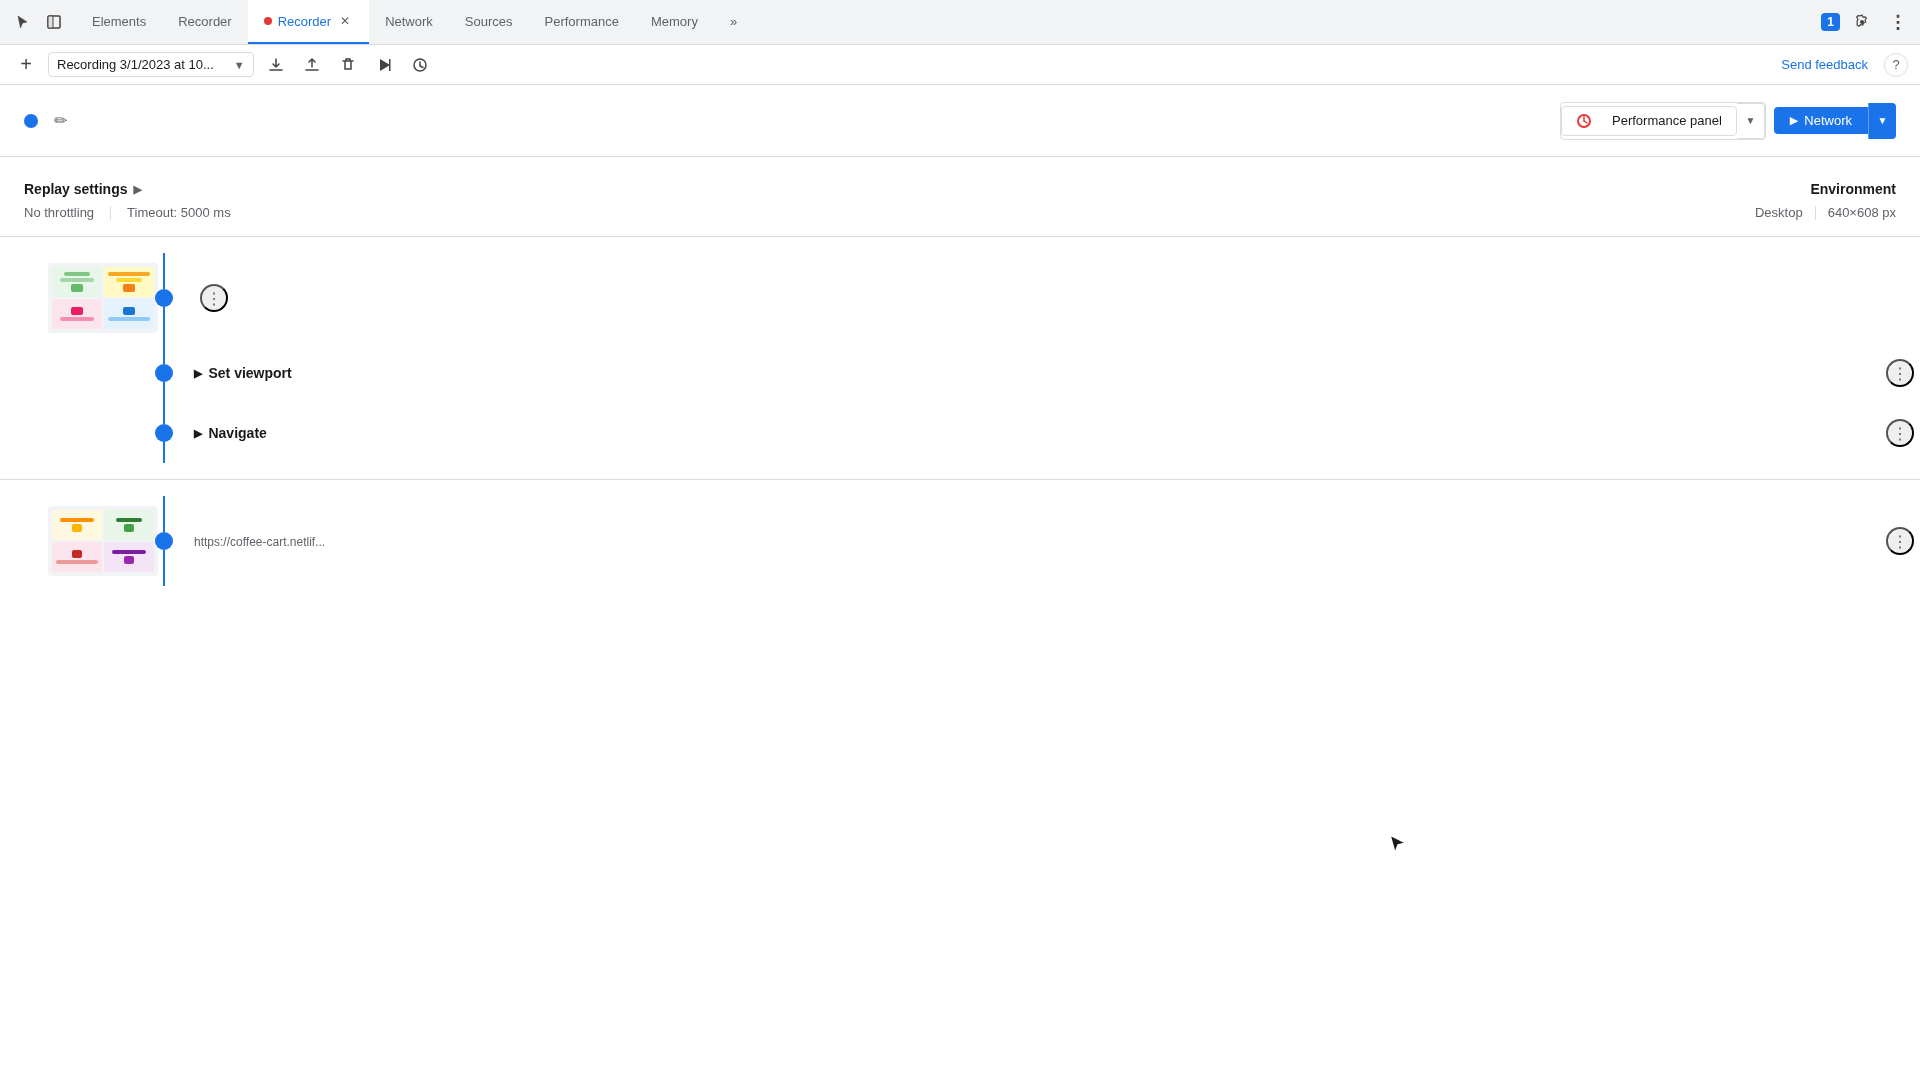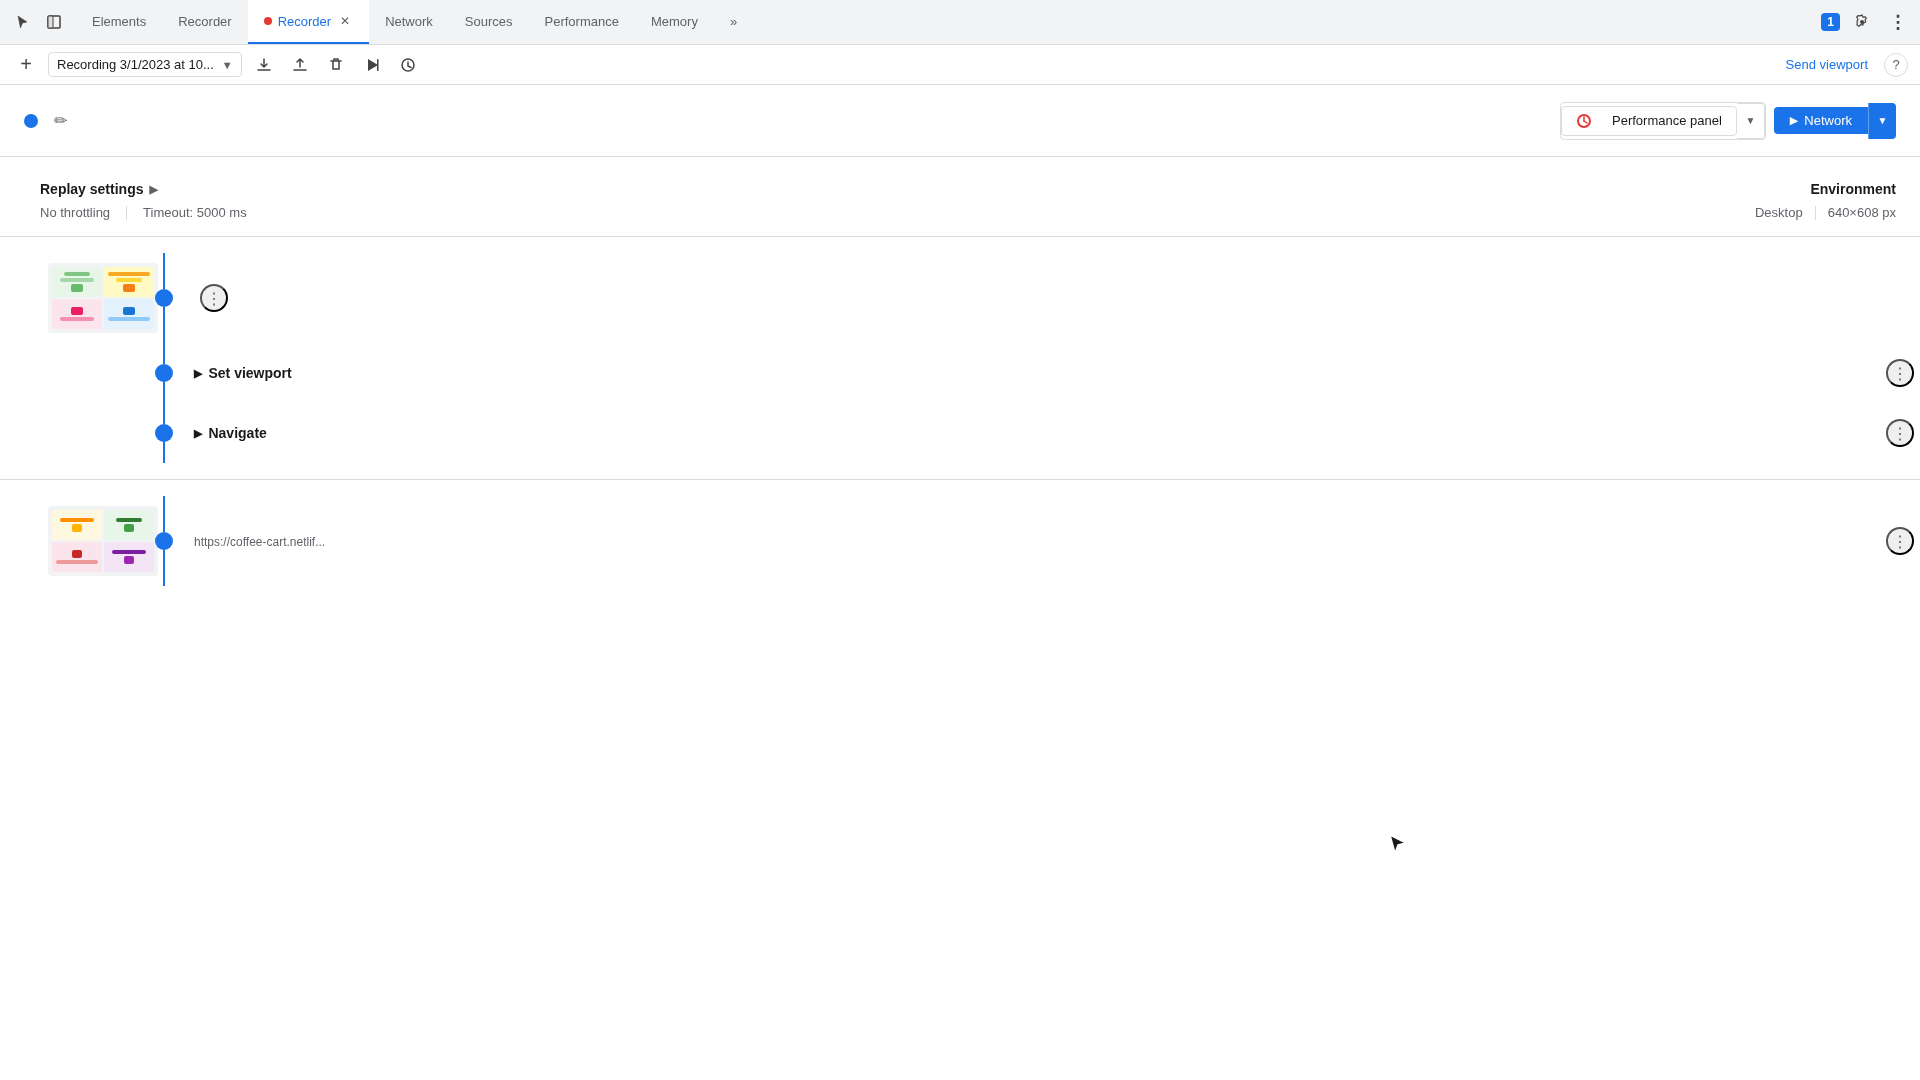--- a/index.html
+++ b/index.html
@@ -138,21 +138,21 @@
       background: none;
       cursor: pointer;
       border-radius: 4px;
       color: #444;
       font-size: 16px;
     }
 
     .recording-select {
       display: flex;
       align-items: center;
-      gap: 4px;
+      gap: 16px;
       padding: 4px 8px;
       border: 1px solid #dadce0;
       border-radius: 4px;
       cursor: pointer;
       background: #fff;
       font-size: 13px;
       color: #1a1a1a;
     }
 
     .toolbar-separator {
@@ -275,21 +275,21 @@
       justify-content: center;
       cursor: pointer;
       color: #fff;
       font-size: 12px;
     }
 
     
     .settings-section {
       display: flex;
       align-items: flex-start;
-      padding: 24px 24px 16px 40px;
+      padding: 24px 24px 16px 24px;
       border-bottom: 1px solid #dadce0;
     }
 
     .settings-left {
       flex: 1;
     }
 
     .settings-title {
       font-size: 14px;
       font-weight: 600;
@@ -522,21 +522,21 @@
   <button class="toolbar-btn">
     <svg width="16" height="16" viewBox="0 0 16 16" fill="none">
       <circle cx="8" cy="8" r="6" stroke="#444" stroke-width="1.5" fill="none"></circle>
       <path d="M8 5v4l3 1.5" stroke="#444" stroke-width="1.5" stroke-linecap="round"></path>
     </svg>
   </button>
 
   <div class="toolbar-separator"></div>
 
   <a class="send-feedback-link">
-    <span>Send viewport</span>
+    <span>Send feedback</span>
   </a>
   <button class="help-btn">
     <span>?</span>
   </button>
 </div>
 
 <div class="content-header">
   <div class="recording-indicator"></div>
   <div class="recording-title">
     <span class="edit-icon">✏</span>

